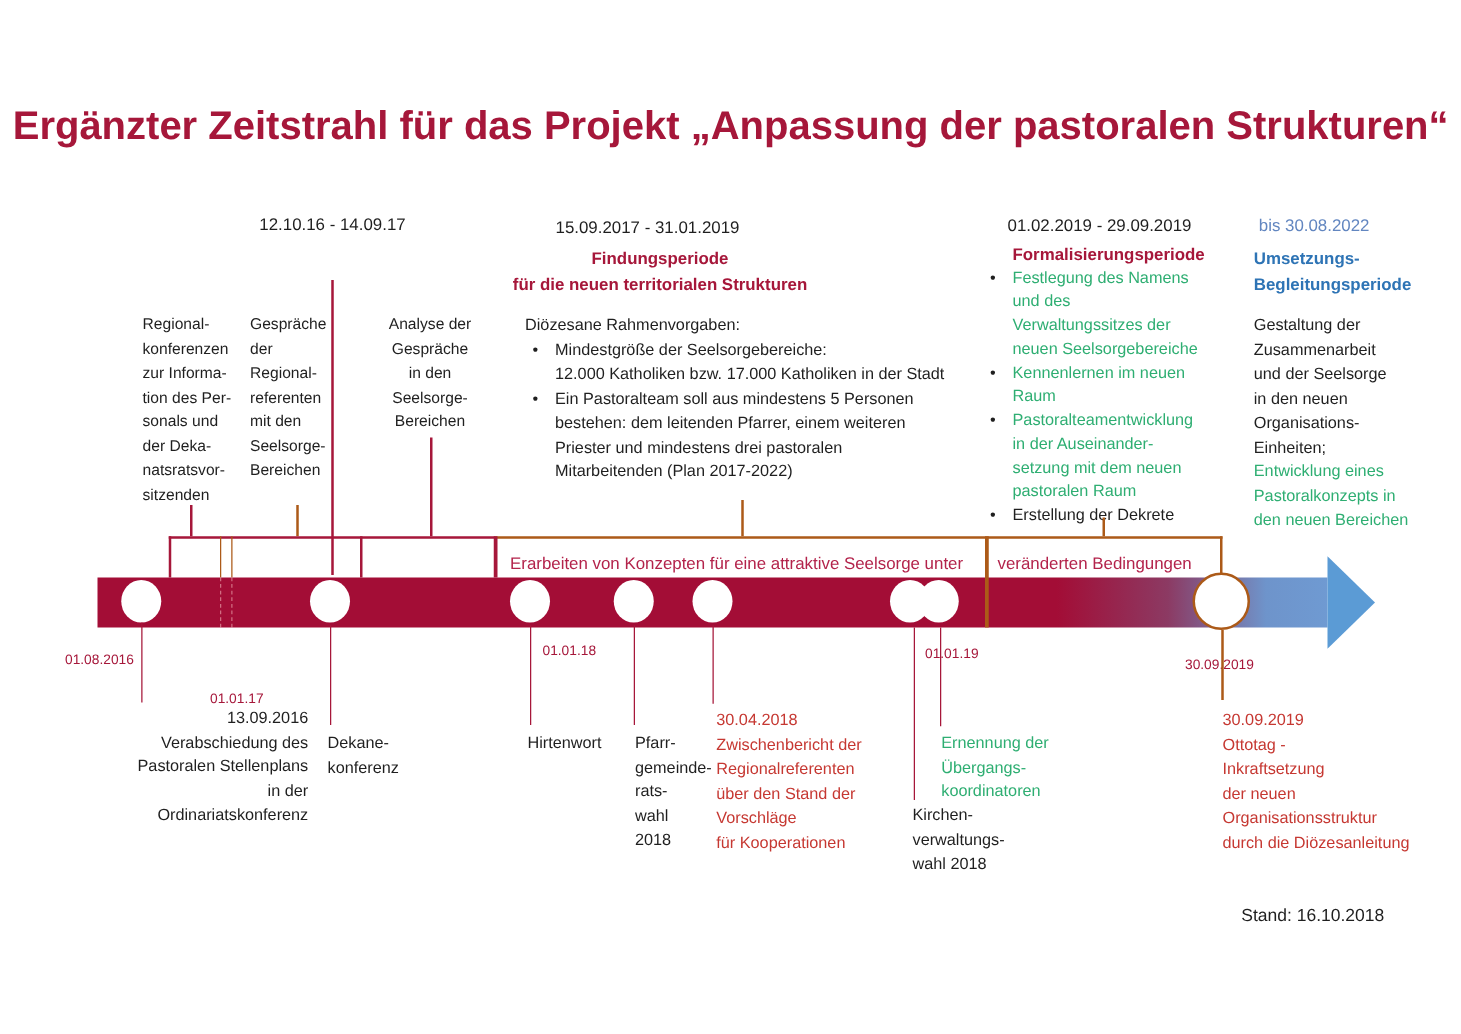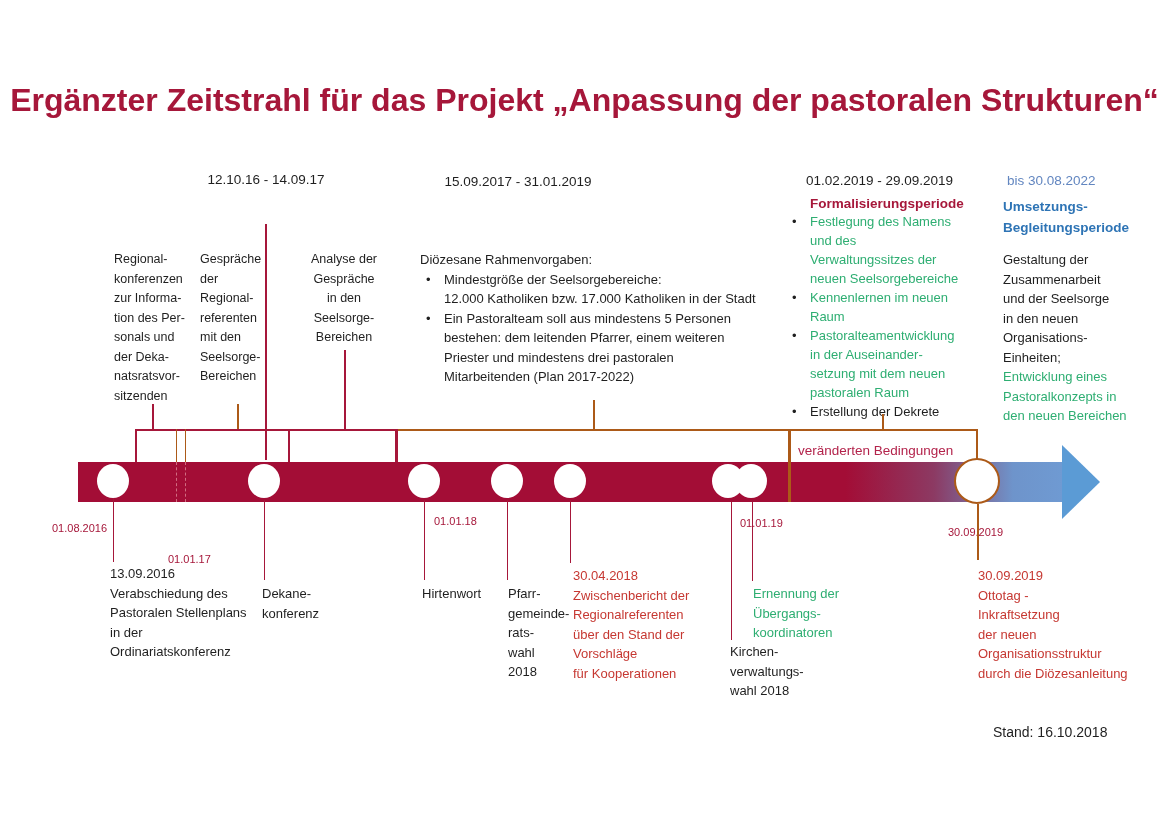--- a/index.html
+++ b/index.html
@@ -32,20 +32,22 @@
 </head>
 <body>
 
 <div id="slide">
 
   <div class="abs darkred bold ctr" style="left:0;top:82px;width:1169px;font-size:32px;">Ergänzter Zeitstrahl für das Projekt „Anpassung der pastoralen Strukturen“</div>
 
   <div class="abs ctr" style="left:160px;top:172px;width:212px;font-size:13.5px;">12.10.16 - 14.09.17</div>
 
   <div class="abs ctr" style="left:400px;top:174px;width:236px;font-size:13.5px;">15.09.2017 - 31.01.2019</div>
+  <div class="abs ctr darkred bold pre" style="left:388px;top:196px;width:280px;font-size:13.5px;line-height:21px;">Findungsperiode
+für die neuen territorialen Strukturen</div>
 
   <div class="abs" style="left:806px;top:173px;font-size:13.5px;">01.02.2019 - 29.09.2019</div>
   <div class="abs darkred bold" style="left:810px;top:196px;font-size:13.5px;">Formalisierungsperiode</div>
 
   <div class="abs lightblue" style="left:1007px;top:173px;font-size:13.5px;">bis 30.08.2022</div>
   <div class="abs blue bold pre" style="left:1003px;top:196px;font-size:13.5px;line-height:21px;">Umsetzungs-
 Begleitungsperiode</div>
 
   <div class="abs t12 pre" style="left:114px;top:250px;width:84px;">Regional-
 konferenzen
@@ -111,20 +113,21 @@
   <div class="hl" style="left:135px;top:429px;width:261px;height:2px;background:#A6173A;"></div>
   <div class="hl" style="left:396px;top:429px;width:582px;height:2px;background:#AC5A18;"></div>
   <div class="vl" style="left:135px;top:429px;width:2px;height:33px;background:#A6173A;"></div>
   <div class="vl" style="left:176px;top:429px;width:1px;height:33px;background:#AC5A18;"></div>
   <div class="vl" style="left:185px;top:429px;width:1px;height:33px;background:#AC5A18;"></div>
   <div class="vl" style="left:288px;top:429px;width:1.5px;height:33px;background:#A6173A;"></div>
   <div class="vl" style="left:395px;top:429px;width:2.5px;height:33px;background:#A6173A;"></div>
   <div class="vl" style="left:788px;top:429px;width:2.5px;height:73px;background:#AC5A18;z-index:3;"></div>
   <div class="vl" style="left:976px;top:429px;width:2px;height:36px;background:#AC5A18;"></div>
 
+  <div class="abs bannerred" style="left:408px;top:443px;font-size:13.5px;">Erarbeiten von Konzepten für eine attraktive Seelsorge unter</div>
   <div class="abs bannerred" style="left:798px;top:443px;font-size:13.5px;">veränderten Bedingungen</div>
 
   <div class="abs" style="left:78px;top:462px;width:984px;height:40px;
               background:linear-gradient(90deg,#A30D36 0%,#A30D36 78%,#8C3A63 87%,#6E94CB 95%,#6F9AD2 100%);"></div>
   <div class="abs" style="left:1062px;top:445px;width:0;height:0;
               border-top:37px solid transparent;border-bottom:37px solid transparent;border-left:38px solid #5B9BD5;"></div>
 
   <div class="vl" style="left:176px;top:462px;height:40px;border-left:1px dashed rgba(255,205,205,0.5);"></div>
   <div class="vl" style="left:185px;top:462px;height:40px;border-left:1px dashed rgba(255,205,205,0.5);"></div>
 
@@ -145,21 +148,21 @@
 
   <div class="vl" style="left:113px;top:498px;width:1.2px;height:64px;background:#A6173A;"></div>
   <div class="vl" style="left:264px;top:500px;width:1.2px;height:80px;background:#A6173A;"></div>
   <div class="vl" style="left:424px;top:500px;width:1.2px;height:80px;background:#A6173A;"></div>
   <div class="vl" style="left:507px;top:500px;width:1.2px;height:80px;background:#A6173A;"></div>
   <div class="vl" style="left:570px;top:500px;width:1.2px;height:63px;background:#A6173A;"></div>
   <div class="vl" style="left:731px;top:502px;width:1.2px;height:138px;background:#A6173A;"></div>
   <div class="vl" style="left:752px;top:502px;width:1.2px;height:79px;background:#A6173A;"></div>
   <div class="vl" style="left:977px;top:504px;width:1.5px;height:56px;background:#AC5A18;"></div>
 
-  <div class="abs t13 pre" style="left:110px;top:564px;">13.09.2016
+  <div class="abs t13 pre" style="left:110px;top:564px;text-align:right;">13.09.2016
 Verabschiedung des
 Pastoralen Stellenplans
 in der
 Ordinariatskonferenz</div>
   <div class="abs t13 pre" style="left:262px;top:584px;">Dekane-
 konferenz</div>
   <div class="abs t13" style="left:422px;top:584px;">Hirtenwort</div>
   <div class="abs t13 pre" style="left:508px;top:584px;">Pfarr-
 gemeinde-
 rats-

